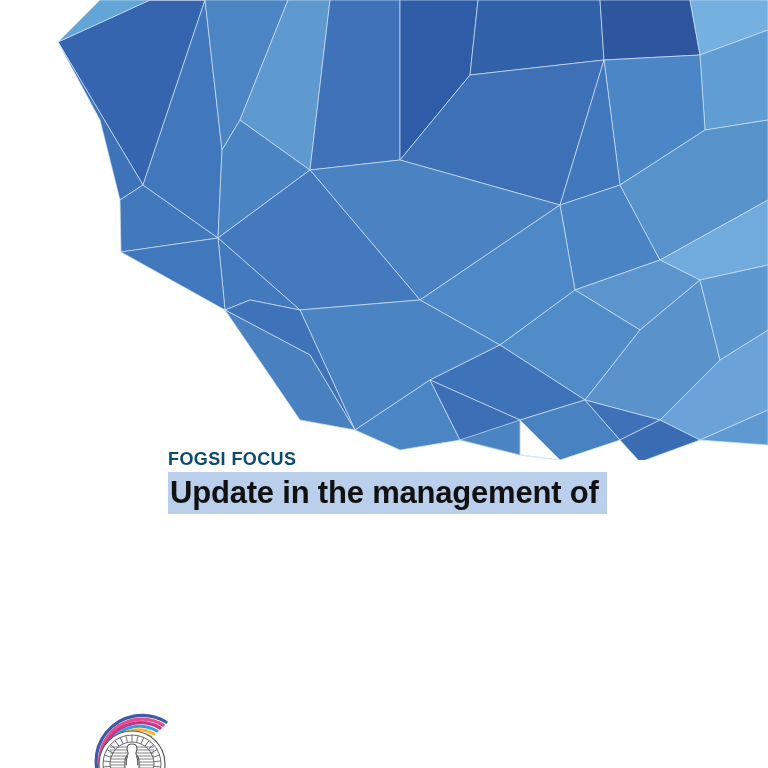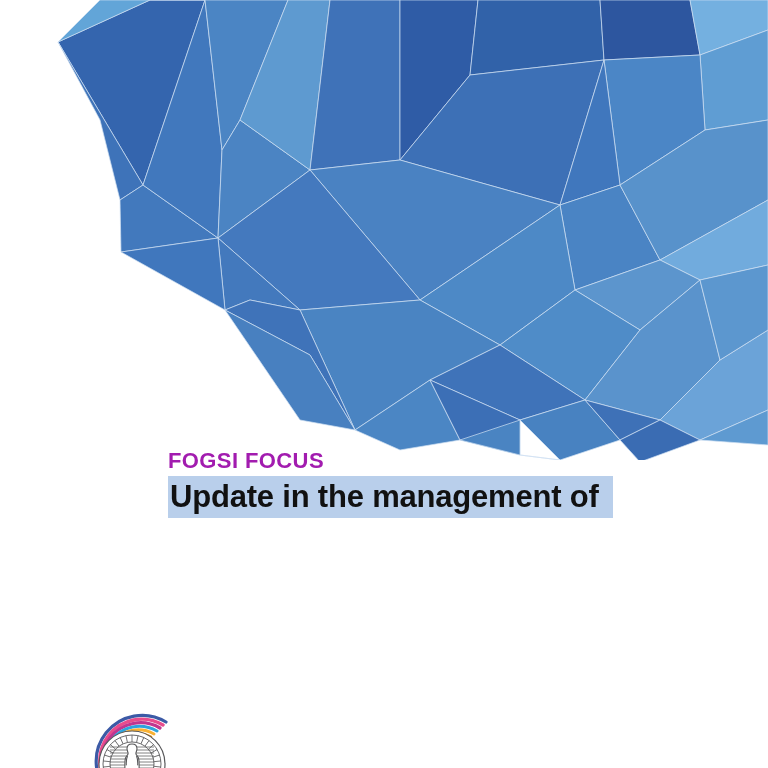--- a/index.html
+++ b/index.html
@@ -30,45 +30,45 @@
   }
 
   
   #title-block {
     position: absolute;
     left: 168px;
     top: 450px;
     width: 520px;
   }
   #eyebrow {
-    font-size: 22px;
+    font-size: 18px;
     font-weight: bold;
     letter-spacing: 0.4px;
-    color: #a21caf;
+    color: #0c4a6e;
     line-height: 1.0;
     margin: 0 0 4px 0;
     white-space: nowrap;
   }
   #main-title {
     margin: 0;
     padding: 0;
     font-size: 31px;
     font-weight: bold;
     color: #111111;
     line-height: 1.33;
     letter-spacing: -0.2px;
   }
   #main-title .tline {
     display: block;
   }
   #main-title .tline > span {
     background-color: #b9cfeb;
     box-decoration-break: clone;
     -webkit-box-decoration-break: clone;
-    padding: 3px 14px 4px 2px;
+    padding: 3px 8px 4px 2px;
   }
 
   
   #logo {
     position: absolute;
     left: 70px;
     top: 694px;
     width: 124px;
     height: 124px;
   }

